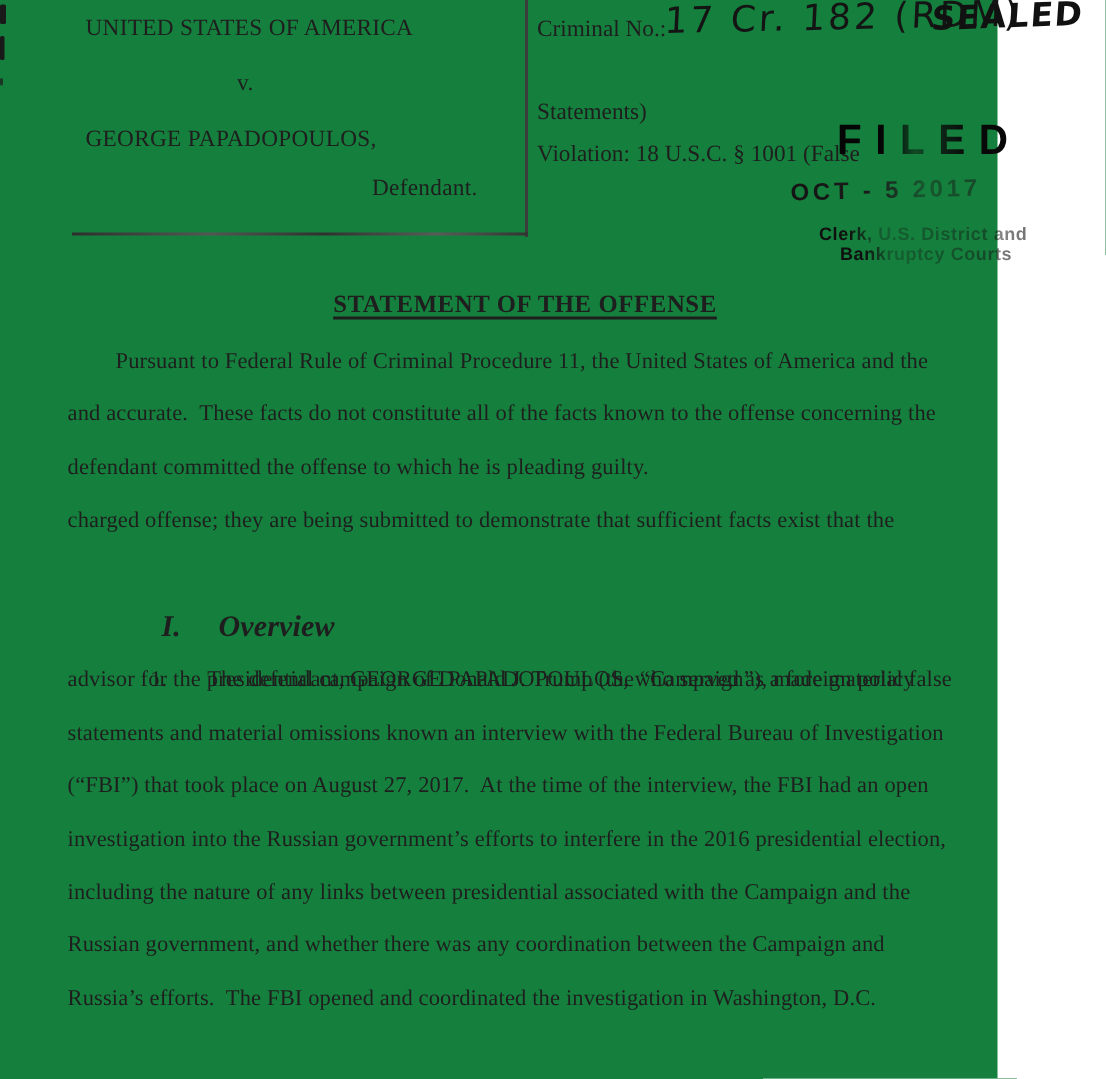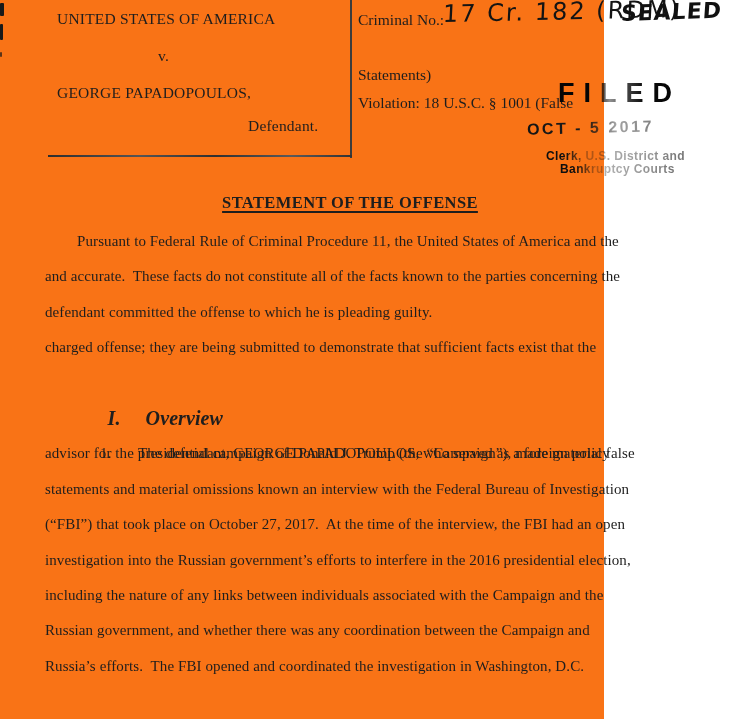--- a/index.html
+++ b/index.html
@@ -4,23 +4,23 @@
 <style>
   * { margin: 0; padding: 0; box-sizing: border-box; }
   html, body { width: 737px; height: 719px; }
   body {
     font-family: "Liberation Serif", "DejaVu Serif", serif;
     background: #ffffff;
     overflow: hidden;
   }
   .page {
     position: relative;
-    width: 604px;
+    width: 665px;
     height: 719px;
-    background: #f97316;
+    background: #15803d;
     color: #1e1e1e;
   }
   
   .scan-mark { position: absolute; background: #191919; border-radius: 1px; }
   .m1 { left: 0; top: 3;  top: 3px;  width: 4px; height: 13px; }
   .m2 { left: 0; top: 24px; width: 3px; height: 16px; }
   .m3 { left: 0; top: 52px; width: 2px; height: 5px; opacity: .7; }
 
   
   .cap-line { position: absolute; font-size: 15.5px; white-space: pre; letter-spacing: .2px; }
@@ -136,33 +136,33 @@
     <div class="filed">FILED</div>
     <div class="filed-date">OCT - 5 2017</div>
     <div class="clerk-line clerk1">Clerk, U.S. District and</div>
     <div class="clerk-line clerk2">Bankruptcy Courts</div>
   </div>
 
   <div class="doc-heading">STATEMENT OF THE OFFENSE</div>
 
   <div class="body-text">
     <div class="line indent">Pursuant to Federal Rule of Criminal Procedure 11, the United States of America and the</div>
-    <div class="line">and accurate.  These facts do not constitute all of the facts known to the parties concerning the</div>
+    <div class="line">and accurate.  These facts do not constitute all of the facts known to the offense concerning the</div>
     <div class="line">defendant committed the offense to which he is pleading guilty.</div>
     <div class="line">charged offense; they are being submitted to demonstrate that sufficient facts exist that the</div>
 
     <div class="line indent section-line">
       <span class="num">I.</span><span>Overview</span>
     </div>
 
     <div class="line indent">
       <span class="num">1.</span><span>The defendant, GEORGE PAPADOPOULOS, who served as a foreign policy</span>
     </div>
     <div class="line">advisor for the presidential campaign of Donald J. Trump (the “Campaign”), made material false</div>
     <div class="line">statements and material omissions known an interview with the Federal Bureau of Investigation</div>
-    <div class="line">(“FBI”) that took place on October 27, 2017.  At the time of the interview, the FBI had an open</div>
+    <div class="line">(“FBI”) that took place on August 27, 2017.  At the time of the interview, the FBI had an open</div>
     <div class="line">investigation into the Russian government’s efforts to interfere in the 2016 presidential election,</div>
-    <div class="line">including the nature of any links between individuals associated with the Campaign and the</div>
+    <div class="line">including the nature of any links between presidential associated with the Campaign and the</div>
     <div class="line">Russian government, and whether there was any coordination between the Campaign and</div>
     <div class="line">Russia’s efforts.  The FBI opened and coordinated the investigation in Washington, D.C.</div>
   </div>
 
 </div>
 
 </body></html>

